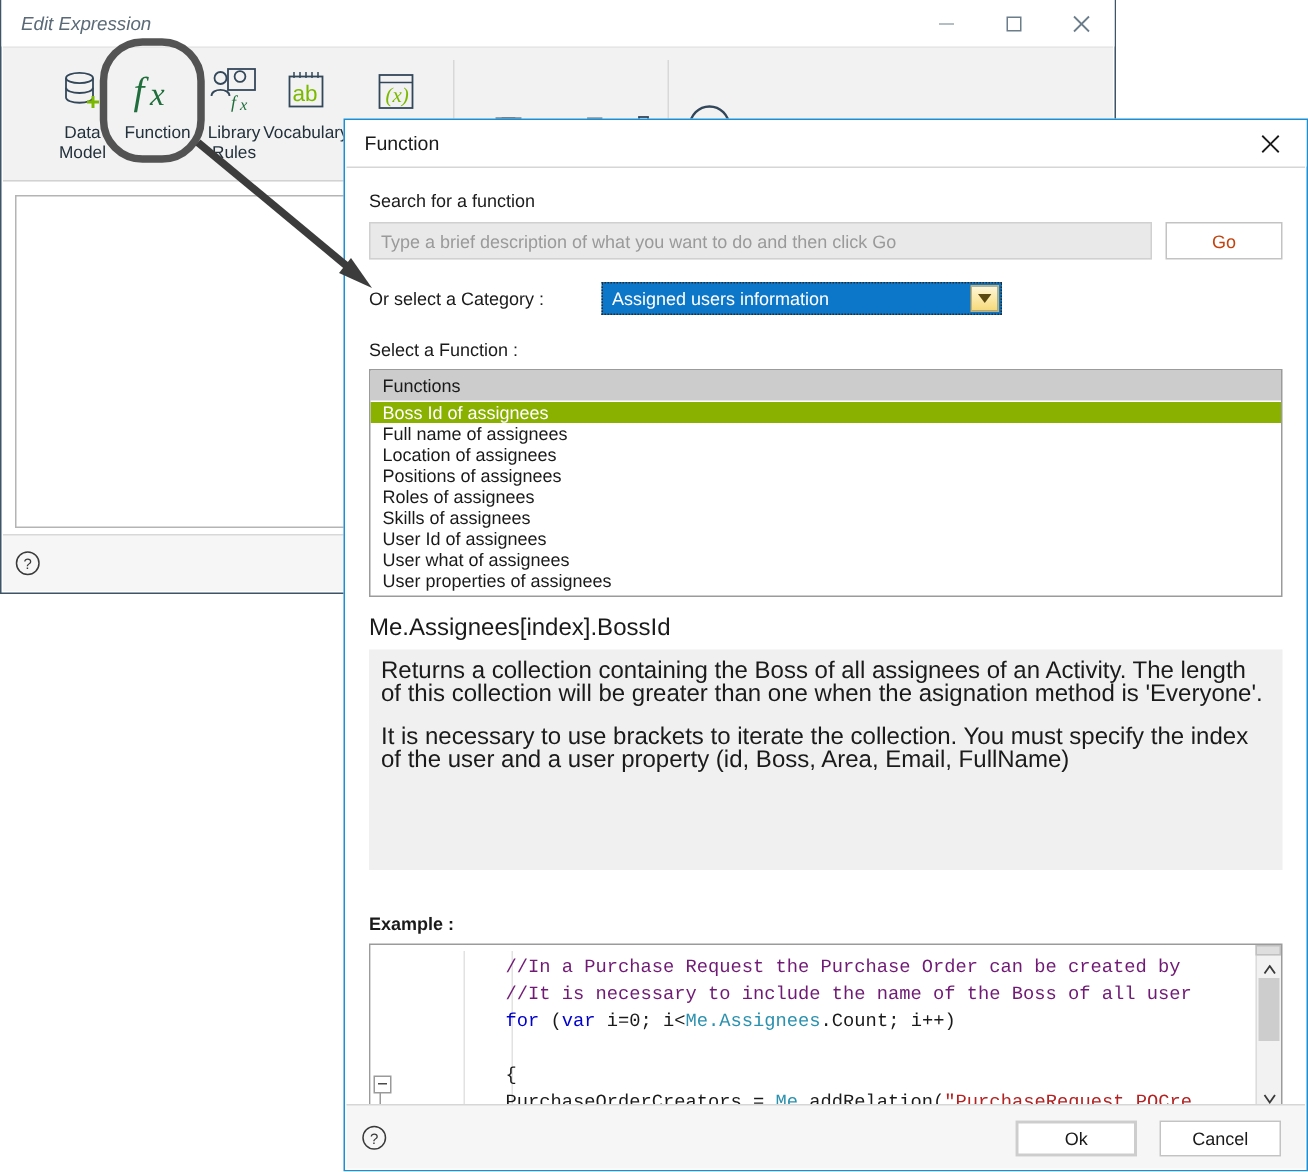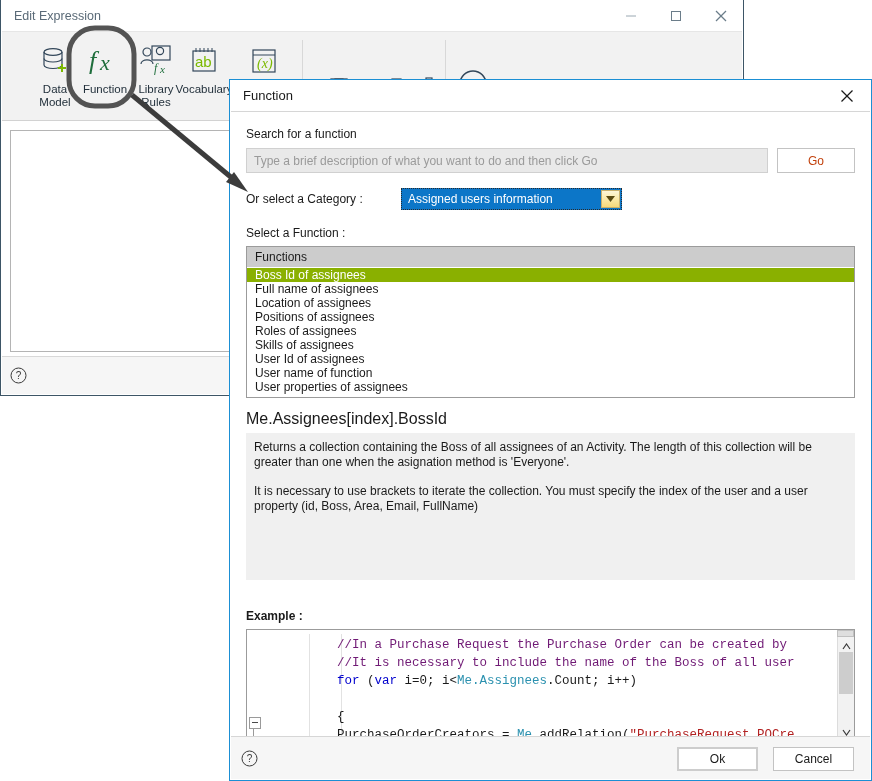--- a/index.html
+++ b/index.html
@@ -28,20 +28,21 @@
   #bg-titlebar {
     position: absolute;
     left: 0; top: 0; right: 0; height: 31px;
     background: #ffffff;
     display: flex; align-items: center;
   }
   #bg-title {
     margin-left: 13px;
     font-size: 12.5px;
     color: #5a6a77;
+    font-style: italic;
   }
   .winbtns { margin-left: auto; display: flex; height: 31px; }
   .winbtn {
     width: 45px; height: 31px;
     display: flex; align-items: center; justify-content: center;
     color: #6b7d8a;
   }
   .winbtn svg { display: block; }
 
   #bg-toolbar {
@@ -174,21 +175,21 @@
     display: flex; align-items: center; justify-content: center;
     font-size: 12px;
     color: #c2410c;
   }
   #category-row {
     display: flex; align-items: center;
     margin-top: 15px;
   }
   #category-label { width: 155px; font-size: 12px; }
   #category-select {
-    width: 221px; height: 22px;
+    width: 267px; height: 22px;
     border: 1px dotted #2a2a2a;
     box-sizing: border-box;
     display: flex;
     background: #0c76c8;
     position: relative;
     padding: 1px;
   }
   #category-value {
     flex: 1;
     background: #0c76c8;
@@ -243,21 +244,21 @@
     font-size: 16px;
     font-weight: normal;
     color: #1a1a1a;
   }
   #fn-description {
     margin-top: 5px;
     height: 147px;
     background: #f0f0f0;
     box-sizing: border-box;
     padding: 7px 8px;
-    font-size: 12px;
+    font-size: 16px;
     line-height: 15px;
     color: #1a1a1a;
   }
   #fn-description p { margin: 0 0 14px 0; }
 
   #example-label { margin-top: 29px; font-weight: bold; font-size: 12px; }
   #example-box {
     margin-top: 6px;
     height: 128px;
     border: 1px solid #9b9b9b;
@@ -572,21 +573,21 @@
 
     <div id="fn-list">
       <div id="fn-list-header">Functions</div>
       <div class="fn-row selected">Boss Id of assignees</div>
       <div class="fn-row">Full name of assignees</div>
       <div class="fn-row">Location of assignees</div>
       <div class="fn-row">Positions of assignees</div>
       <div class="fn-row">Roles of assignees</div>
       <div class="fn-row">Skills of assignees</div>
       <div class="fn-row">User Id of assignees</div>
-      <div class="fn-row">User name of function</div>
+      <div class="fn-row">User what of assignees</div>
       <div class="fn-row">User properties of assignees</div>
     </div>
 
     <div id="fn-signature">Me.Assignees[index].BossId</div>
 
     <div id="fn-description">
       <p>Returns a collection containing the Boss of all assignees of an Activity.  The length of this collection will be greater than one when the asignation method is 'Everyone'.</p>
       <p>It is necessary to use brackets to iterate the collection. You must specify the index of the user and a user property (id, Boss, Area, Email, FullName)</p>
     </div>
 

